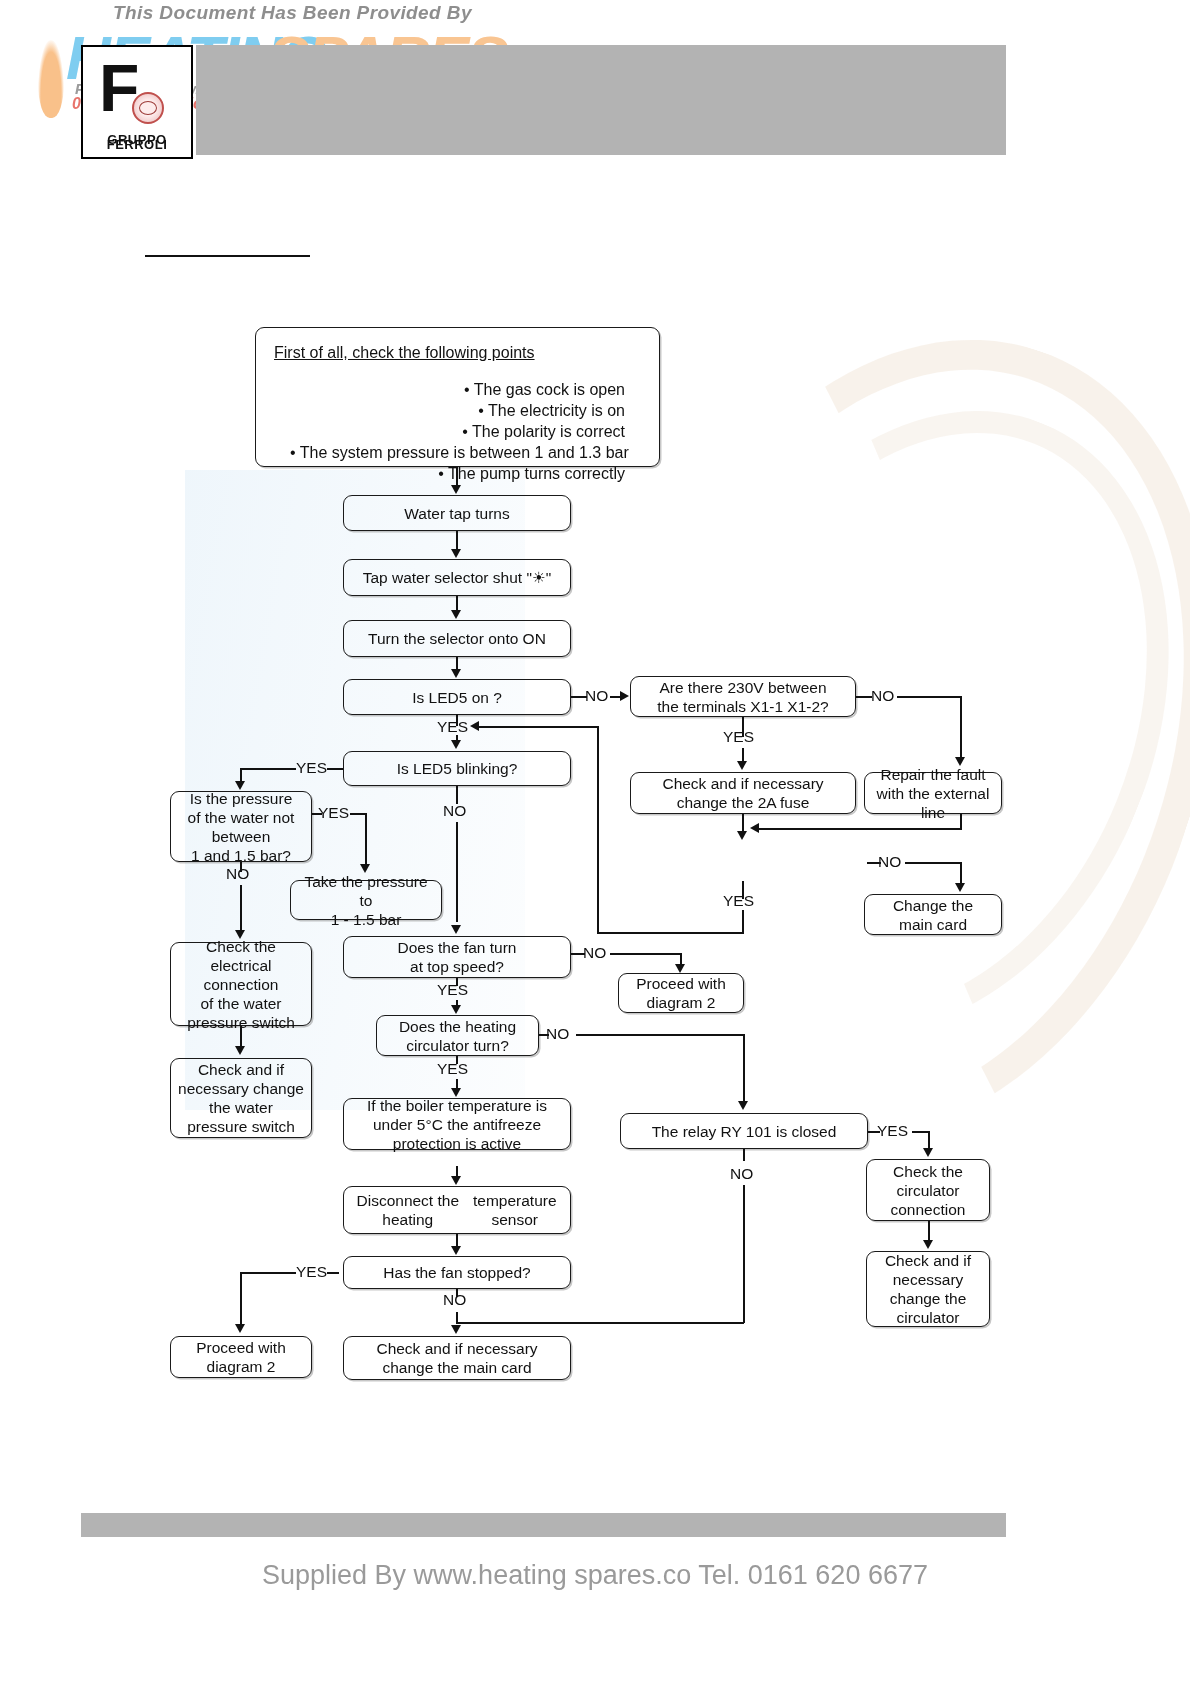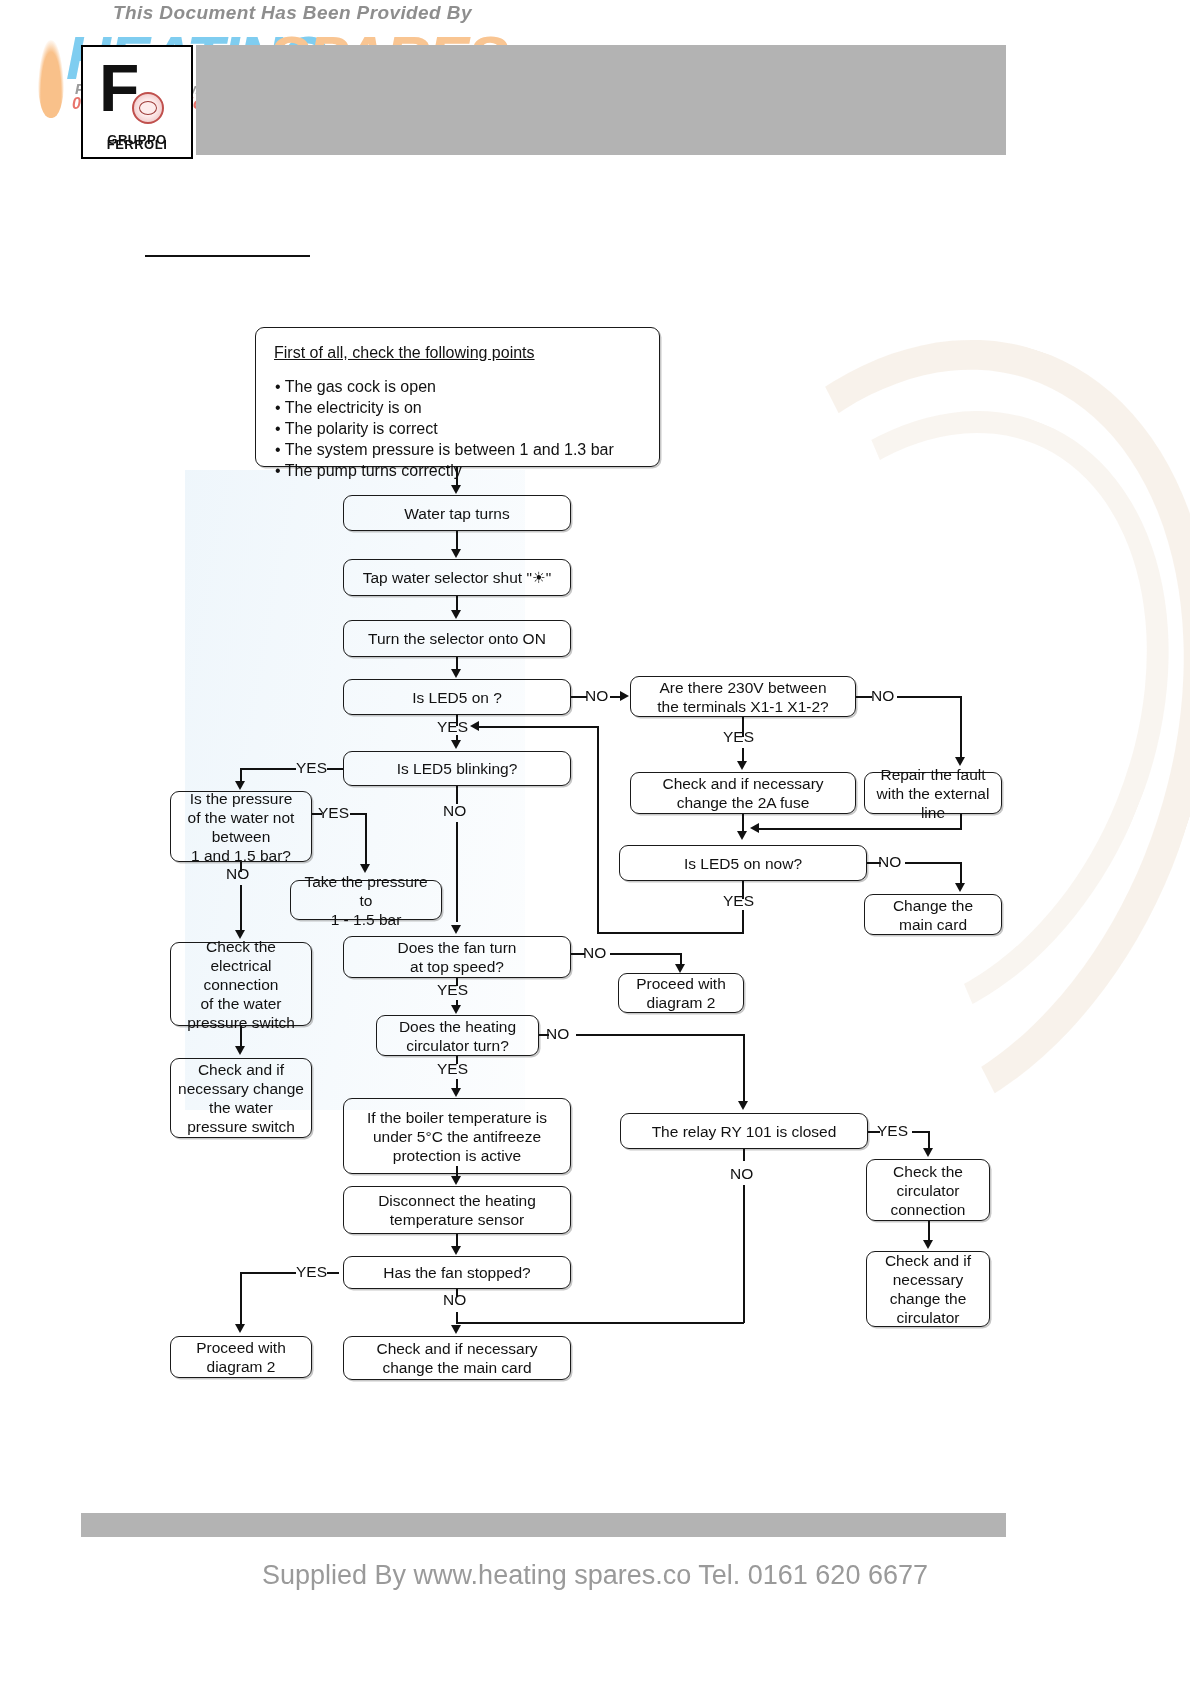--- a/index.html
+++ b/index.html
@@ -116,21 +116,21 @@
     background:rgba(255,255,255,0.0);
     display:flex;align-items:center;justify-content:center;
     text-align:center;color:#111;font-size:15.5px;line-height:19px;
     padding:3px 6px;
     box-shadow:1.5px 1.5px 0 rgba(130,130,130,.45);
   }
   .node.intro{
     display:block;text-align:left;padding:14px 18px;font-size:16px;line-height:21px;
   }
   .intro-title{text-decoration:underline;margin-bottom:13px;display:block;}
-  .intro-list{margin:1px;padding:0;list-style:none;}
+  .intro-list{margin:16px;padding:0;list-style:none;text-align:right;}
   .intro-list li{white-space:nowrap;}
   .intro-list li:before{content:"• ";}
 
   .lbl{
     position:absolute;font-size:15.5px;color:#111;
     background:transparent;white-space:nowrap;line-height:16px;
   }
 
   .ln{position:absolute;background:#111;}
   .ln.h{height:1.6px;}
@@ -197,21 +197,20 @@
   <div class="node" style="left:630px;top:772px;width:226px;height:42px;flex-direction:column;">
     <span>Check and if necessary</span>
     <span>change the 2A fuse</span>
   </div>
 
   <div class="node" style="left:864px;top:772px;width:138px;height:42px;flex-direction:column;">
     <span>Repair the fault</span>
     <span>with the external line</span>
   </div>
 
-  <div class="node" style="left:619px;top:845px;width:248px;height:36px;">Is LED5 on now?</div>
 
   <div class="node" style="left:864px;top:894px;width:138px;height:41px;flex-direction:column;">
     <span>Change the</span>
     <span>main card</span>
   </div>
 
   <div class="node" style="left:343px;top:751px;width:228px;height:35px;">Is LED5 blinking?</div>
 
   <div class="node" style="left:170px;top:791px;width:142px;height:71px;flex-direction:column;">
     <span>Is the pressure</span>
@@ -262,27 +261,27 @@
     <span>connection</span>
   </div>
 
   <div class="node" style="left:866px;top:1251px;width:124px;height:76px;flex-direction:column;">
     <span>Check and if</span>
     <span>necessary</span>
     <span>change the</span>
     <span>circulator</span>
   </div>
 
-  <div class="node" style="left:343px;top:1098px;width:228px;height:76px;flex-direction:column;">
+  <div class="node" style="left:343px;top:1098px;width:228px;height:52px;flex-direction:column;">
     <span>If the boiler temperature is</span>
     <span>under 5°C the antifreeze</span>
     <span>protection is active</span>
   </div>
 
-  <div class="node" style="left:343px;top:1186px;width:228px;height:48px;flex-direction:column;">
+  <div class="node" style="left:343px;top:1186px;width:228px;height:48px;flex-direction:row;">
     <span>Disconnect the heating</span>
     <span>temperature sensor</span>
   </div>
 
   <div class="node" style="left:343px;top:1256px;width:228px;height:33px;">Has the fan stopped?</div>
 
   <div class="node" style="left:170px;top:1336px;width:142px;height:42px;flex-direction:column;">
     <span>Proceed with</span>
     <span>diagram 2</span>
   </div>

